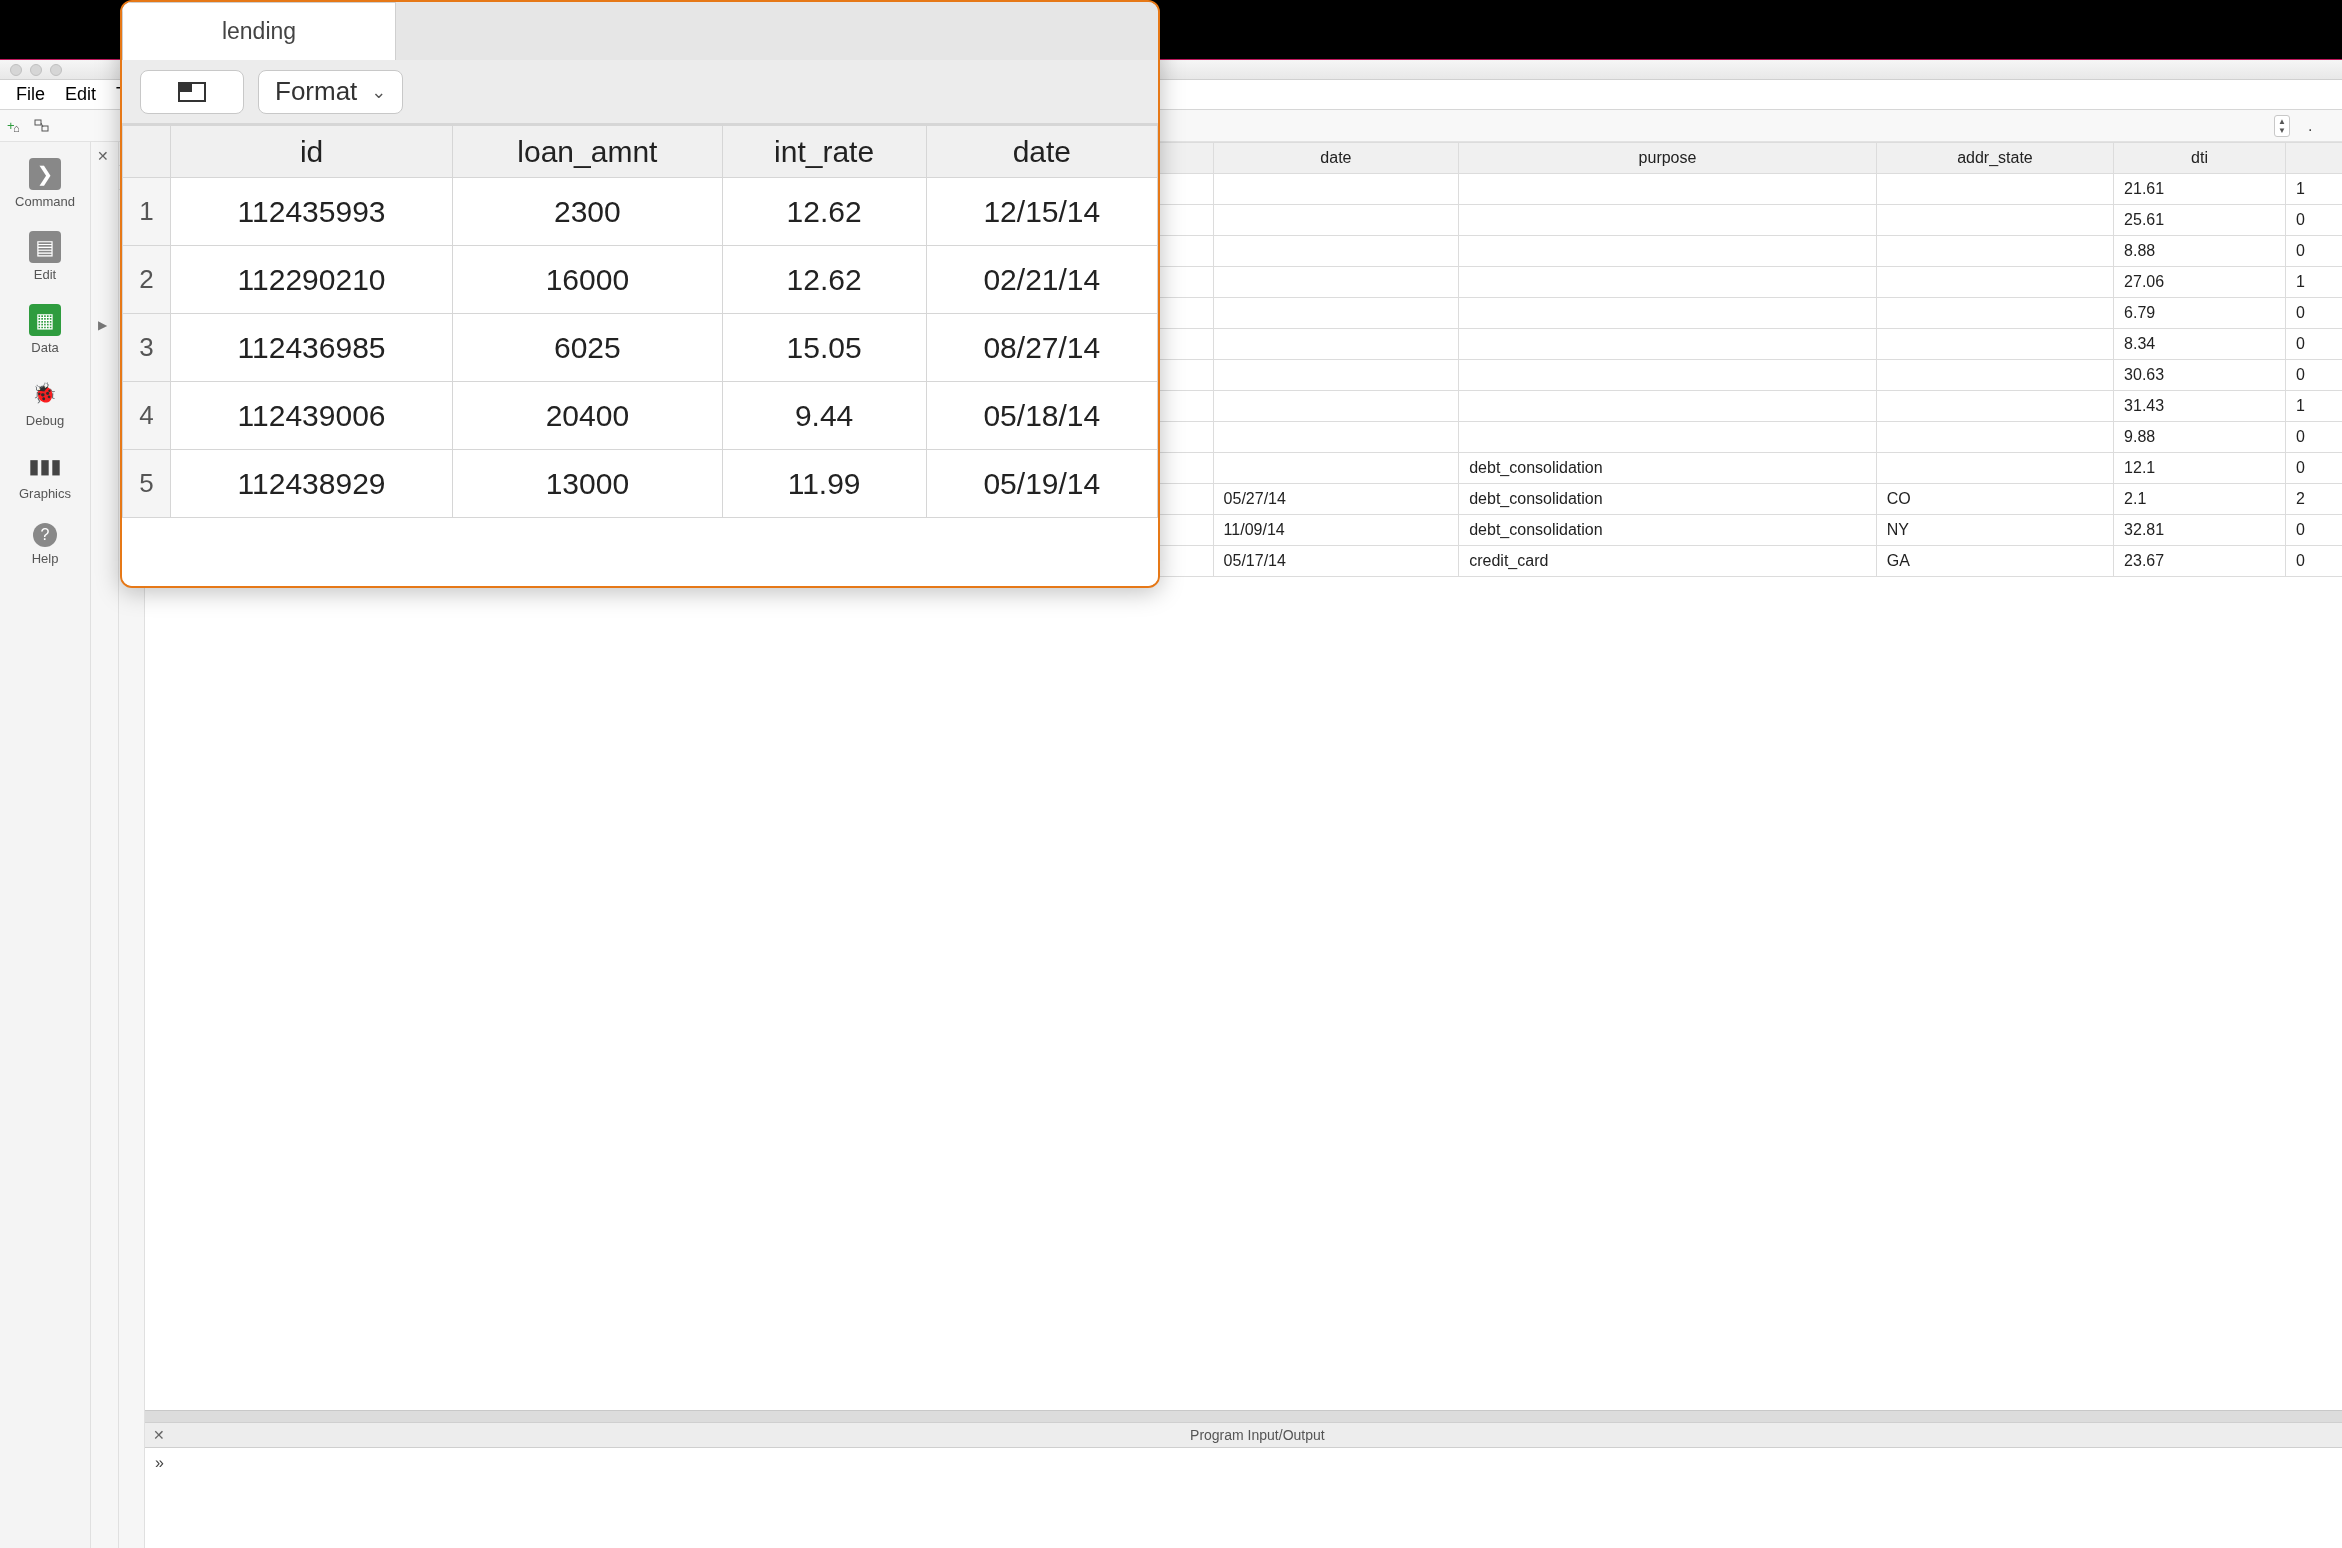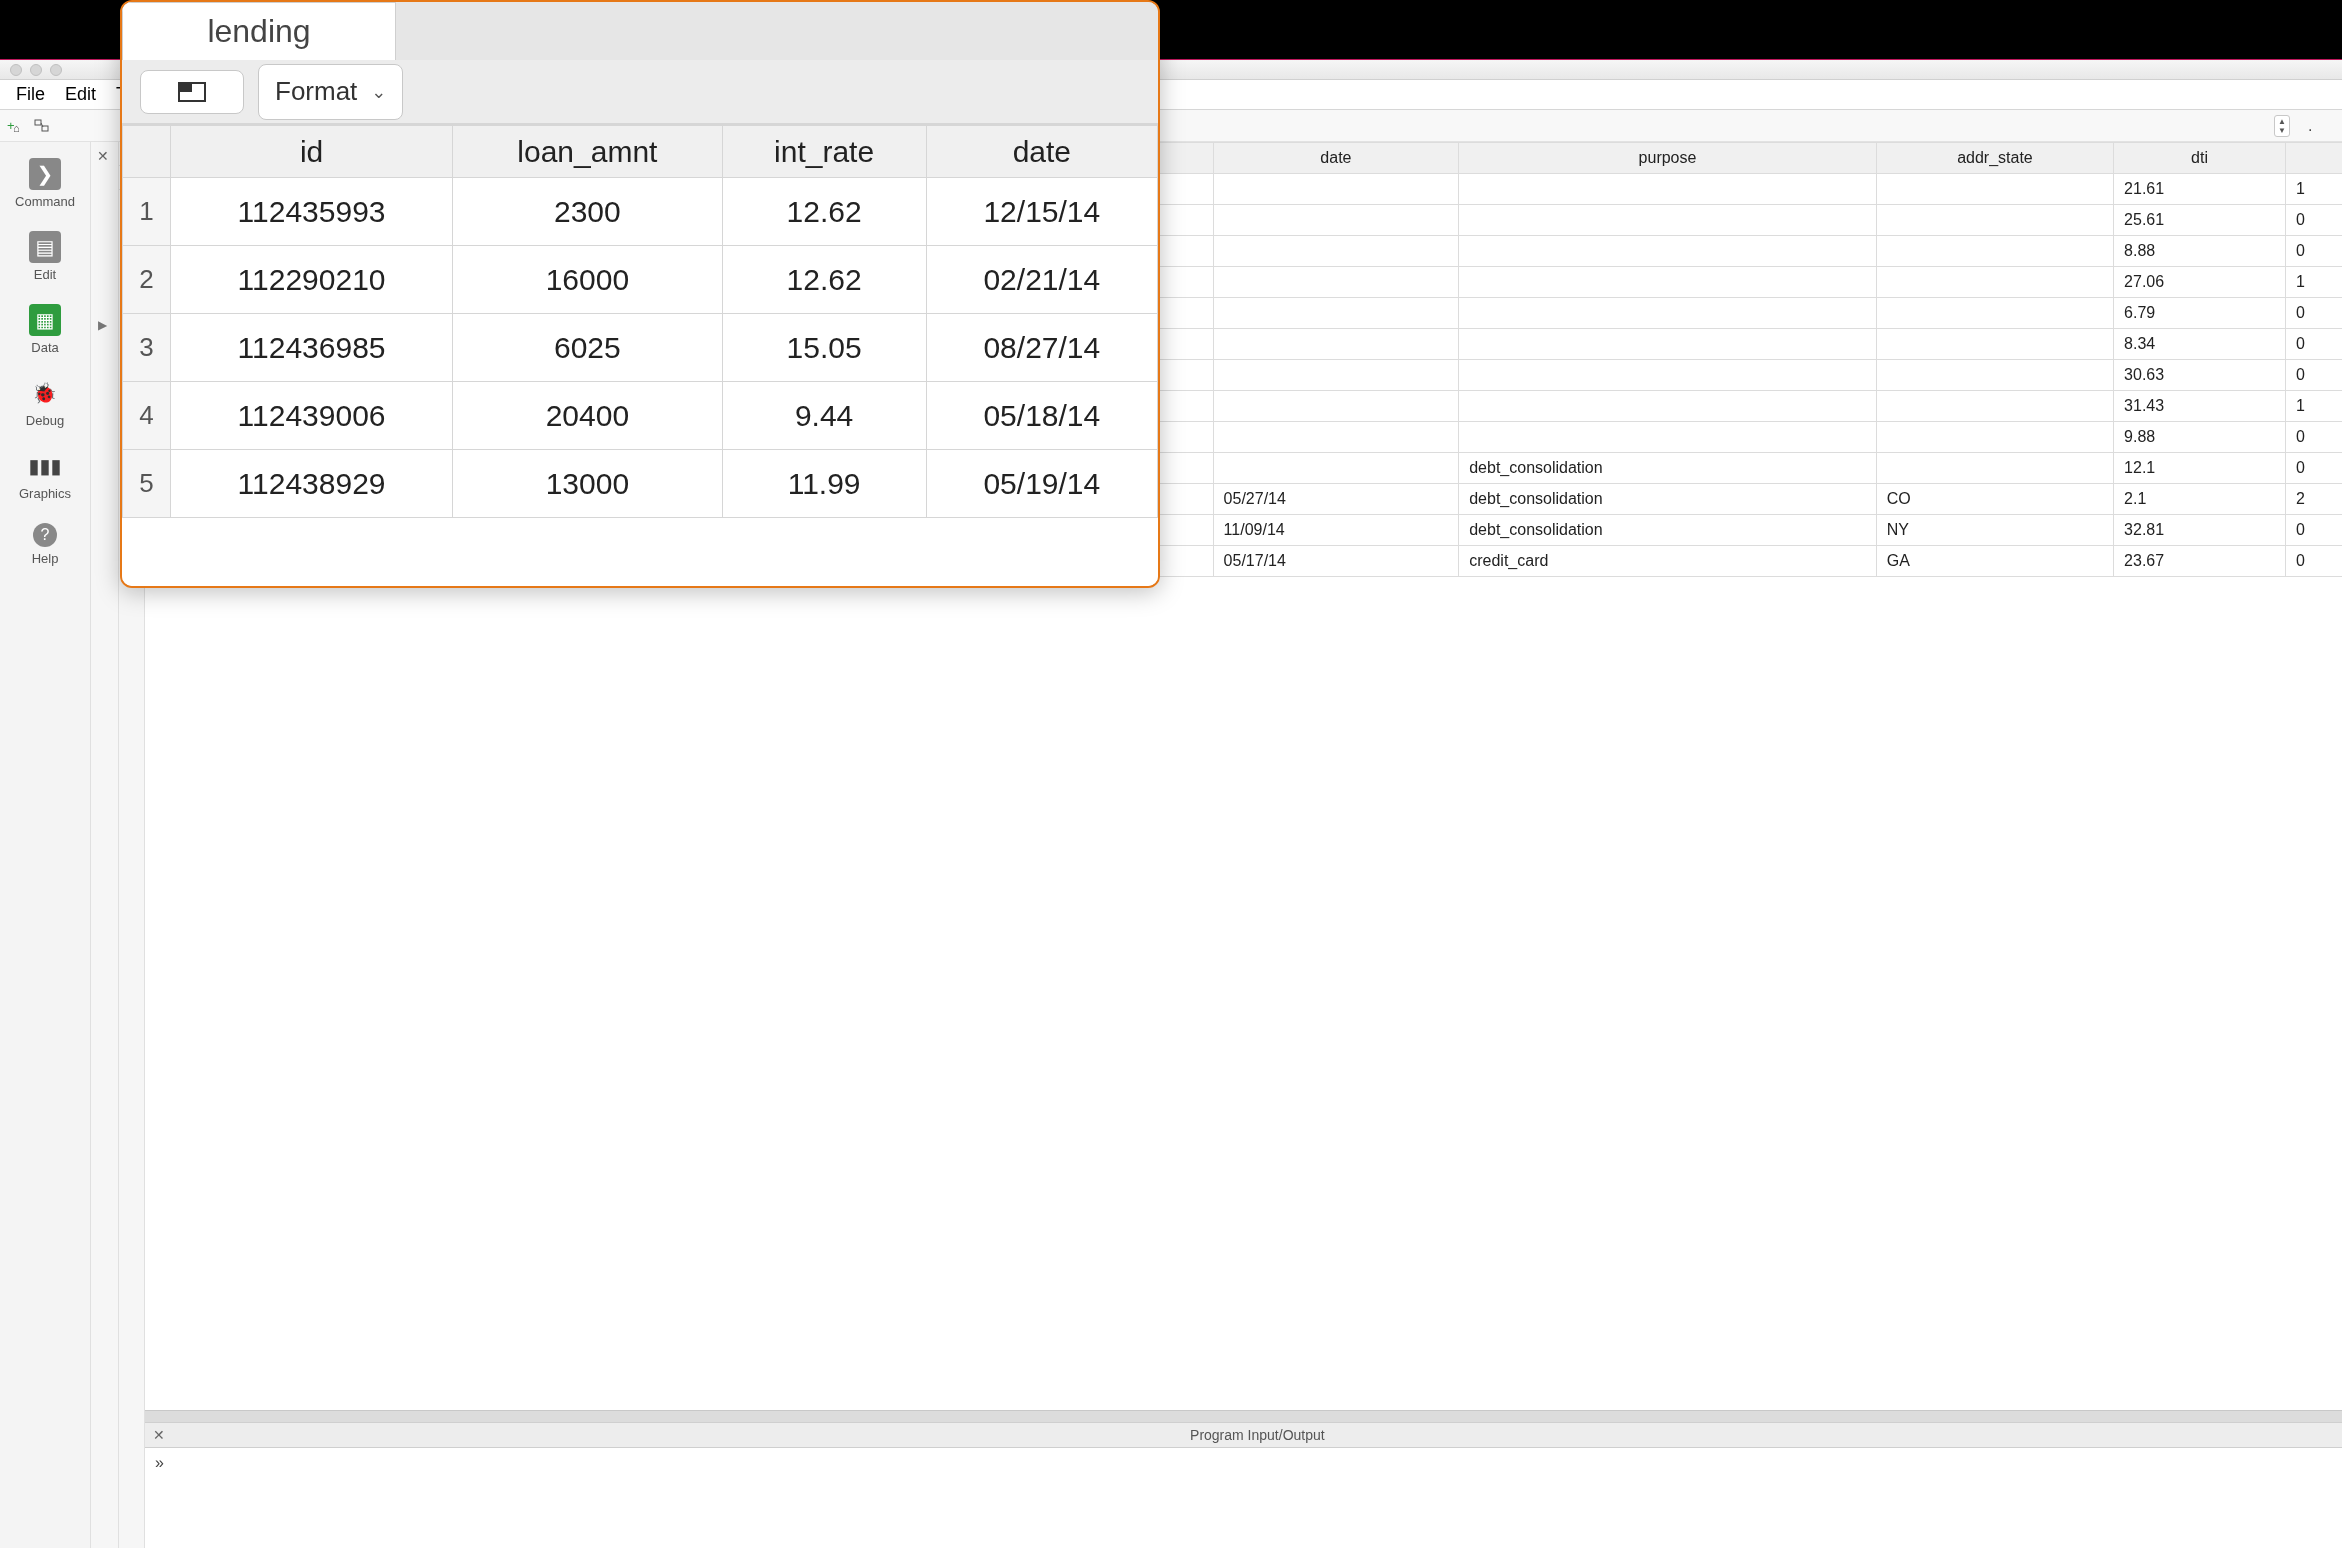--- a/index.html
+++ b/index.html
@@ -121,35 +121,35 @@
 .overlay-tabs {
   height: 58px;
   background: #e6e6e6;
   display:flex; align-items:flex-end;
 }
 .overlay-tab {
   height: 58px; min-width: 274px;
   background:#fff;
   border:1px solid #cfcfcf; border-bottom:none;
   display:flex; align-items:center; justify-content:center;
-  font-size: 32px; color:#444;
+  font-size: 23px; color:#444;
   border-top-left-radius:6px;
 }
 .overlay-toolbar {
   height: 64px;
   background:#ececec;
   display:flex; align-items:center; gap:14px; padding:0 18px;
   border-bottom: 1px solid #d6d6d6;
 }
 .btn-icon {
   width:104px; height:44px; background:#fff; border:1px solid #c8c8c8; border-radius:8px;
   display:flex;align-items:center;justify-content:center;font-size:22px;color:#333;
 }
 .btn-format {
-  height:56px; padding:0 16px; background:#fff; border:1px solid #c8c8c8; border-radius:8px;
+  height:44px; padding:0 16px; background:#fff; border:1px solid #c8c8c8; border-radius:8px;
   display:flex;align-items:center; gap:14px; font-size:26px; color:#333;
 }
 .btn-format .chev { font-size:18px; color:#555;}
 
 .overlay-table-wrap { flex:1; overflow:hidden; background:#fff; border-top:1px solid #d6d6d6;}
 table.ov-table { border-collapse:collapse; width:100%; }
 .ov-table th, .ov-table td {
   border:1px solid #d6d6d6; padding:0 12px;
   font-size:30px; color:#222; text-align:center; white-space:nowrap;
 }

